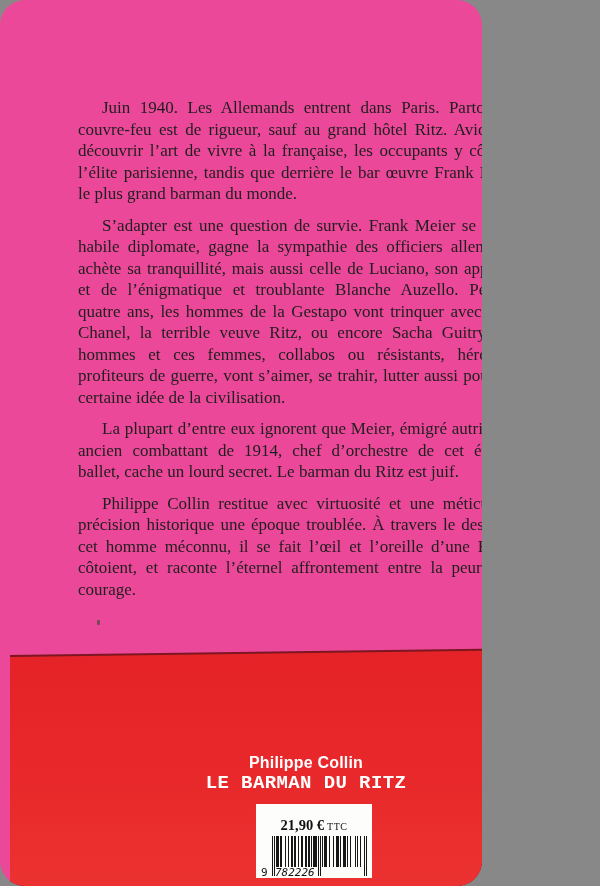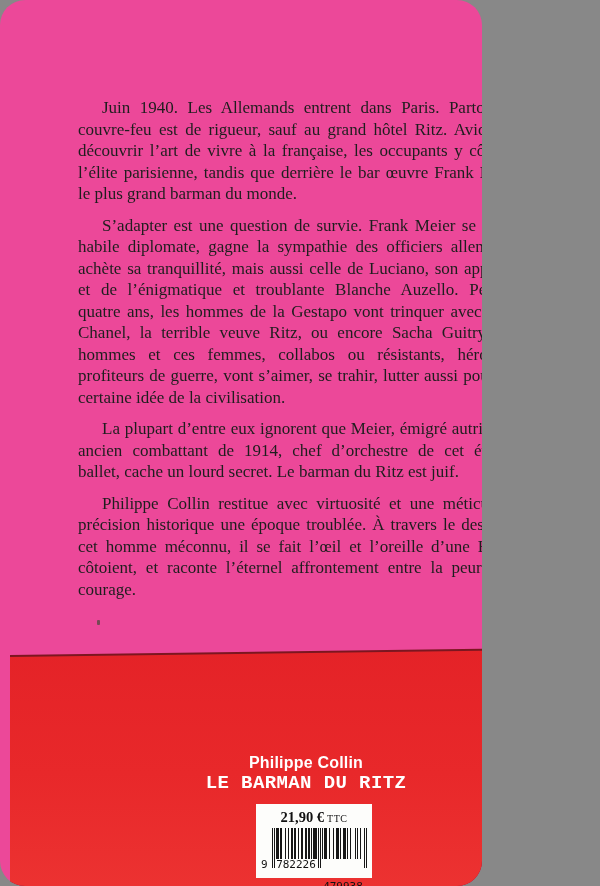--- a/index.html
+++ b/index.html
@@ -53,21 +53,21 @@
     position:absolute;left:0;right:8px;top:136px;
     text-align:center;color:#ffffff;
     font-family:Liberation Mono, monospace;
     font-weight:700;font-size:19px;letter-spacing:.4px;
   }
   .label-box{
     position:absolute;left:246px;top:168px;
     width:116px;height:74px;
     background:#fdfdfb;
     box-sizing:border-box;
-    padding-top:4px;
+    padding-top:12px;
   }
   .price-row{
     height:16px;text-align:center;color:#111;
     font-family:"Liberation Serif", serif;
     white-space:nowrap;
   }
   .price-val{font-weight:700;font-size:14.5px;}
   .price-ttc{font-weight:400;font-size:10px;letter-spacing:.5px;margin-left:3px;}
   
   .barcode{
@@ -78,21 +78,21 @@
   .bars{display:flex;}
   .bars .m{width:1px;height:31px;background:transparent;}
   .bars .m.b{background:#161616;}
   .bars .m.g.b{height:40px;}
   .bc-digit{
     position:absolute;top:30px;
     font-family:"DejaVu Sans Mono", monospace;
     font-size:11px;color:#111;line-height:13px;
   }
   .bc-first{left:-11px;}
-  .bc-g1{left:3px;width:42px;text-align:center;}
+  .bc-g1{left:3px;width:42px;font-style:italic;}
   .bc-g2{left:50px;width:42px;text-align:center;margin-top:22px;}
 </style>
 </head>
 <body>
 
 <div class="page">
 
   <div class="text-block">
     <p>Juin 1940. Les Allemands entrent dans Paris. Partout, le couvre-feu est de rigueur, sauf au grand hôtel Ritz. Avides de découvrir l’art de vivre à la française, les occupants y côtoient l’élite parisienne, tandis que derrière le bar œuvre Frank Meier, le plus grand barman du monde.</p>
     <p>S’adapter est une question de survie. Frank Meier se révèle habile diplomate, gagne la sympathie des officiers allemands, achète sa tranquillité, mais aussi celle de Luciano, son apprenti, et de l’énigmatique et troublante Blanche Auzello. Pendant quatre ans, les hommes de la Gestapo vont trinquer avec Coco Chanel, la terrible veuve Ritz, ou encore Sacha Guitry. Ces hommes et ces femmes, collabos ou résistants, héros ou profiteurs de guerre, vont s’aimer, se trahir, lutter aussi pour une certaine idée de la civilisation.</p>

